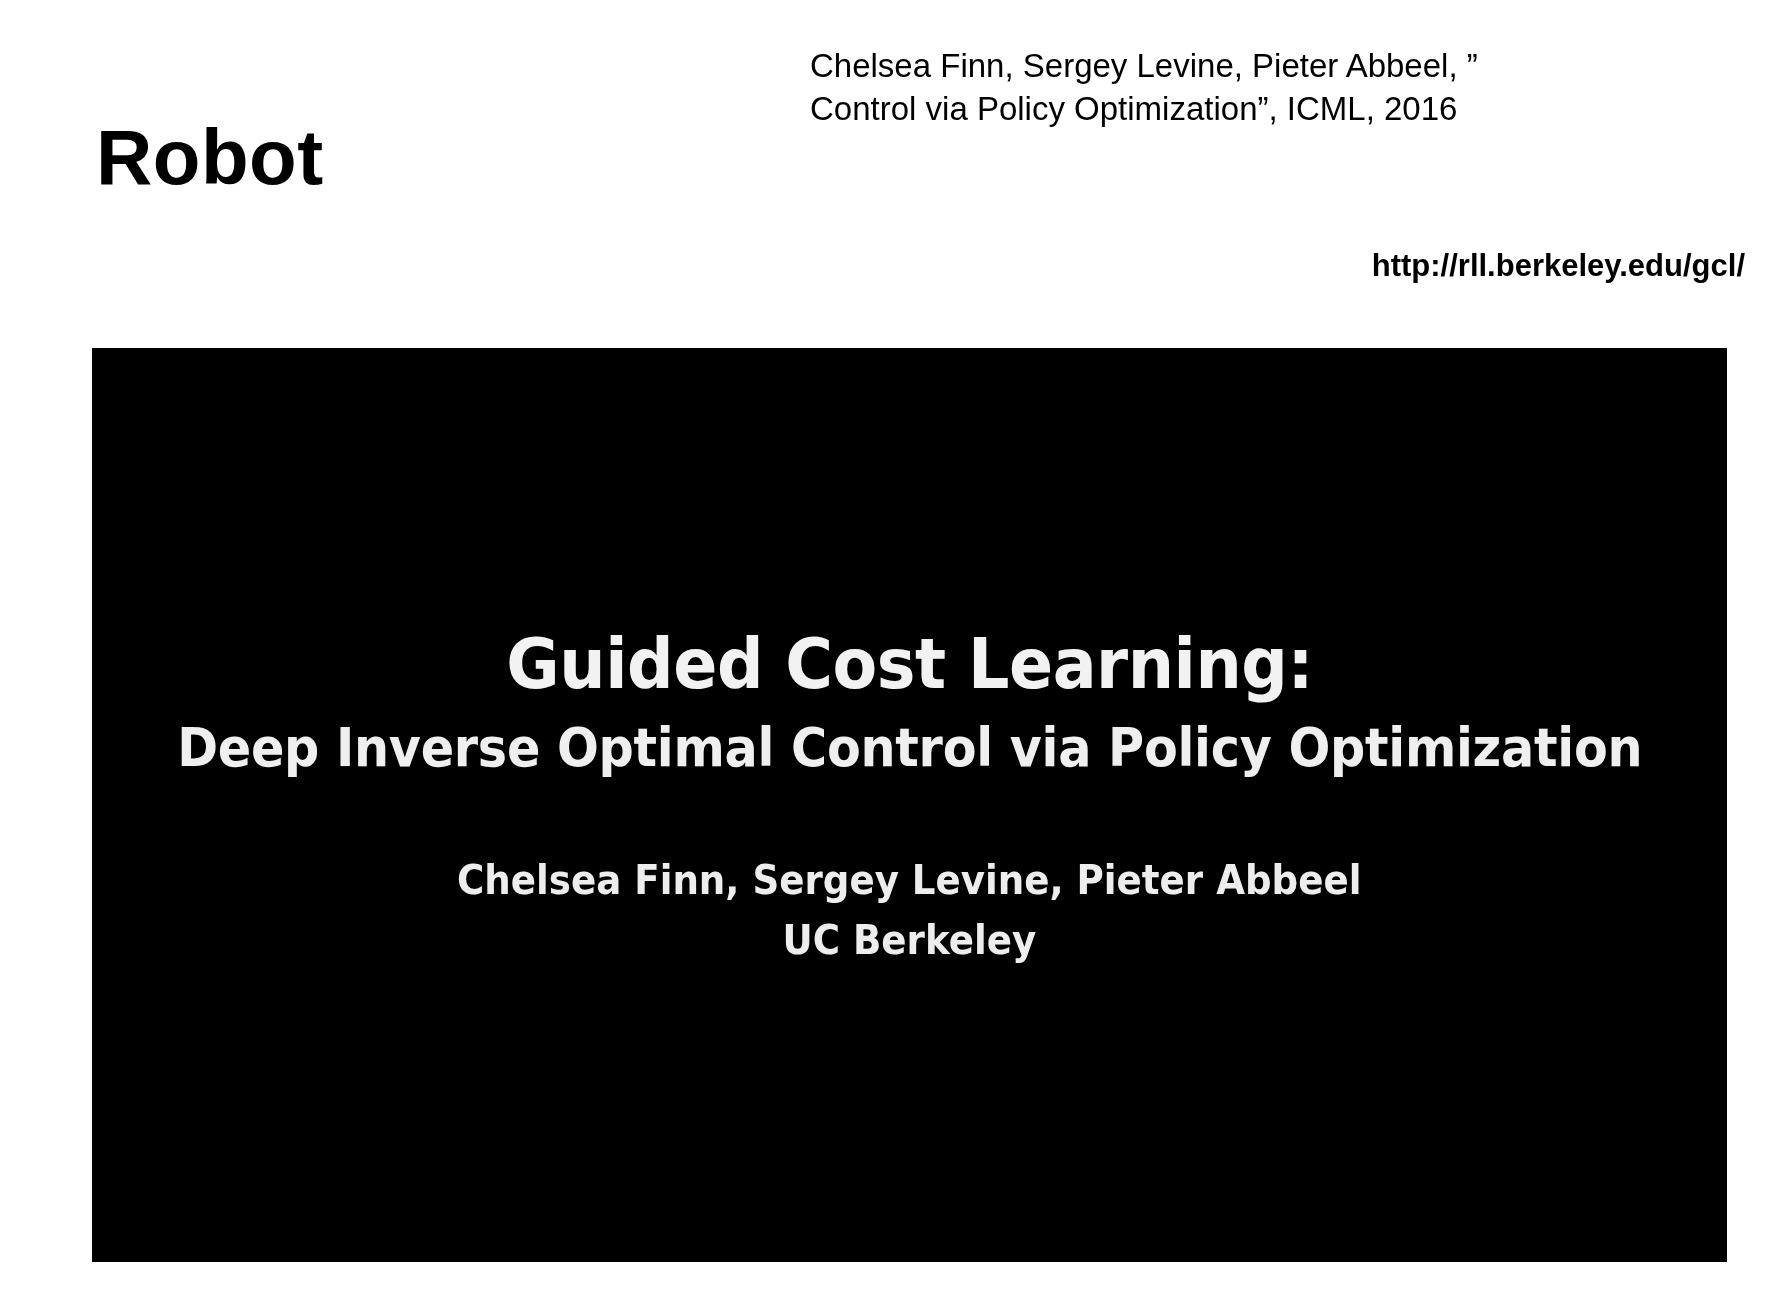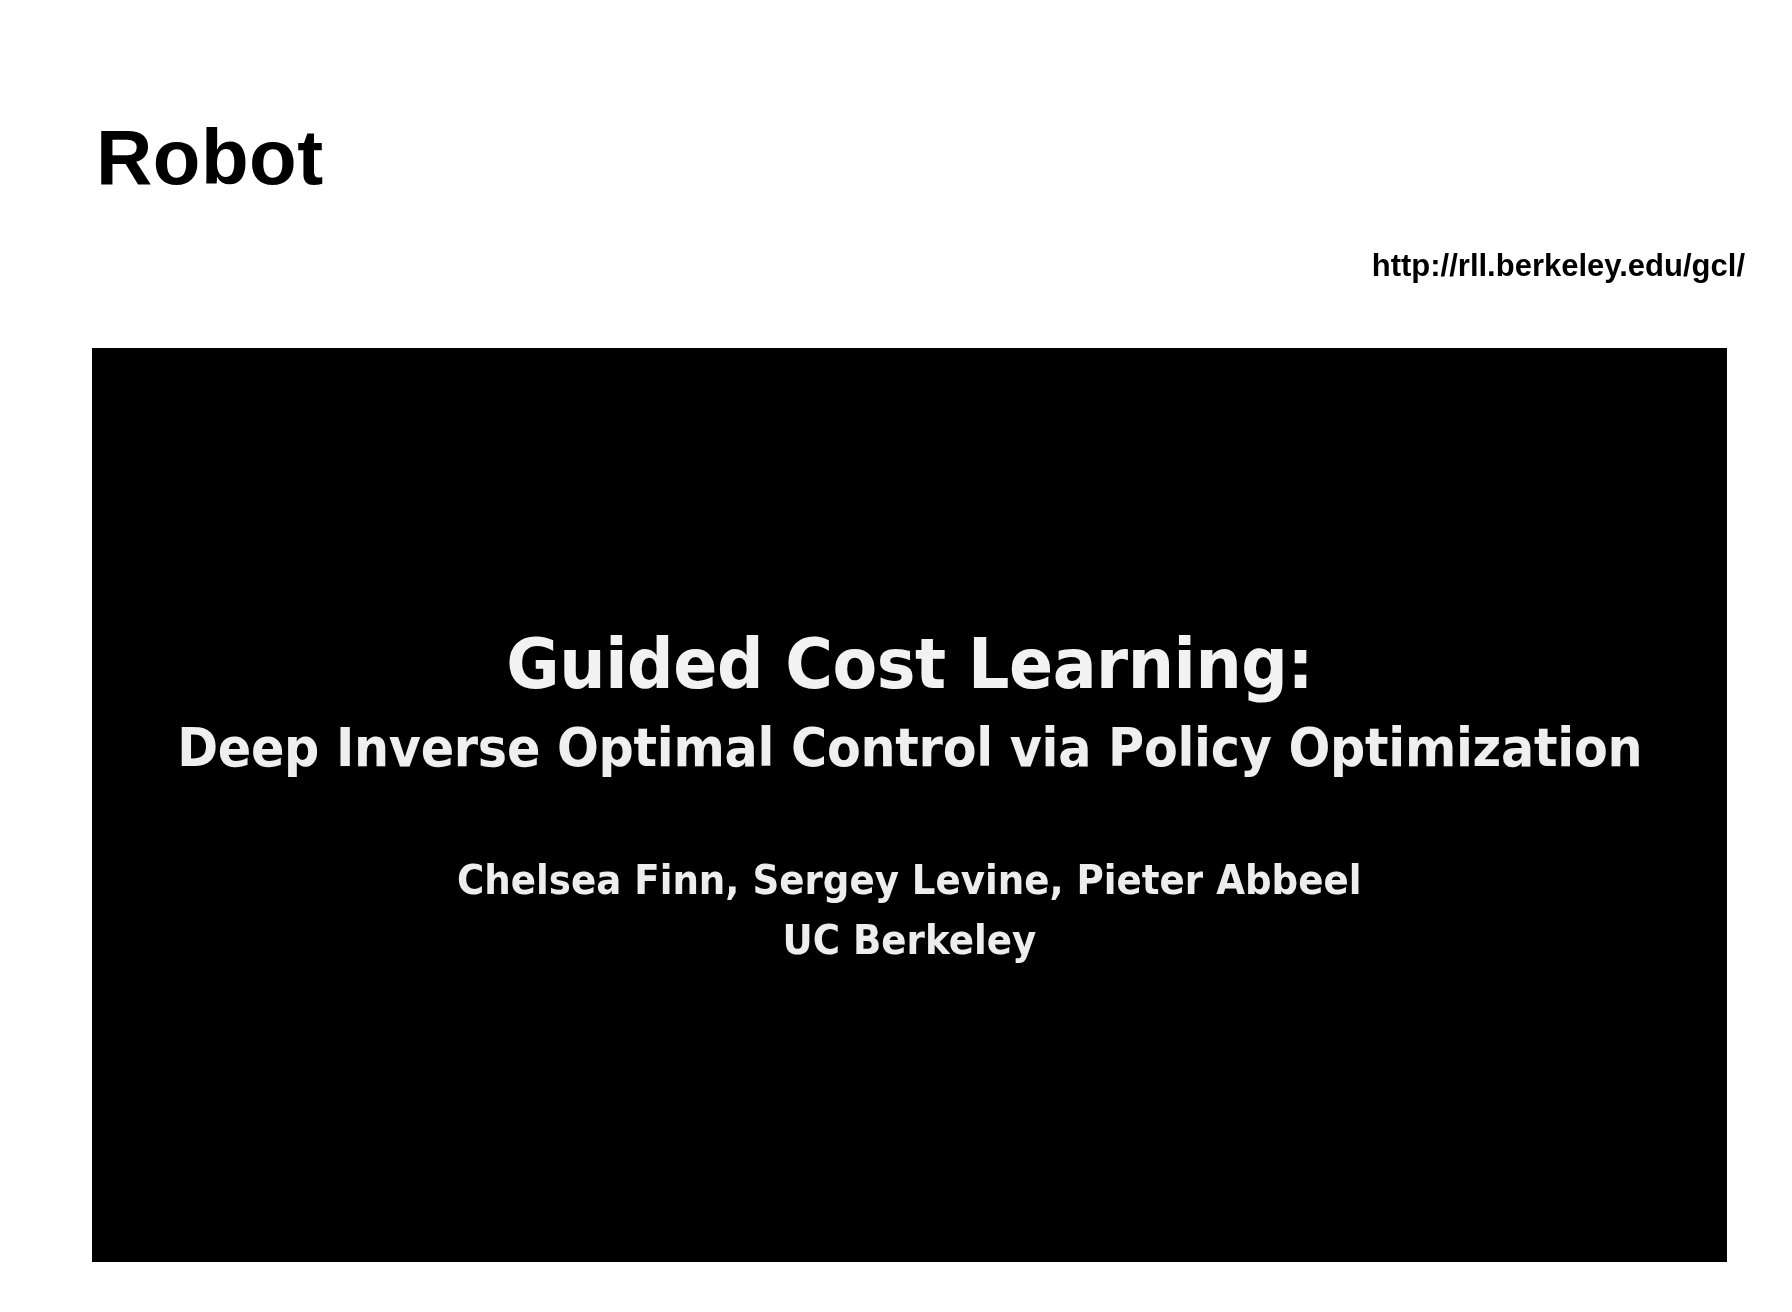--- a/index.html
+++ b/index.html
@@ -129,20 +129,22 @@
   }
 </style>
 </head>
 <body>
 
 <div class="slide">
 
   <div class="slide-title">Robot</div>
 
   <div class="citation">
+    <span class="citation-line">Chelsea Finn, Sergey Levine, Pieter Abbeel, ”</span>
+    <span class="citation-line">Control via Policy Optimization”, ICML, 2016</span>
   </div>
 
   <div class="citation-url">http://rll.berkeley.edu/gcl/</div>
 
   <div class="video-frame">
     <div class="video-inner">
       <div class="v-title">Guided Cost Learning:</div>
       <div class="v-subtitle">Deep Inverse Optimal Control via Policy Optimization</div>
       <div class="v-authors">Chelsea Finn, Sergey Levine, Pieter Abbeel</div>
       <div class="v-affil">UC Berkeley</div>

